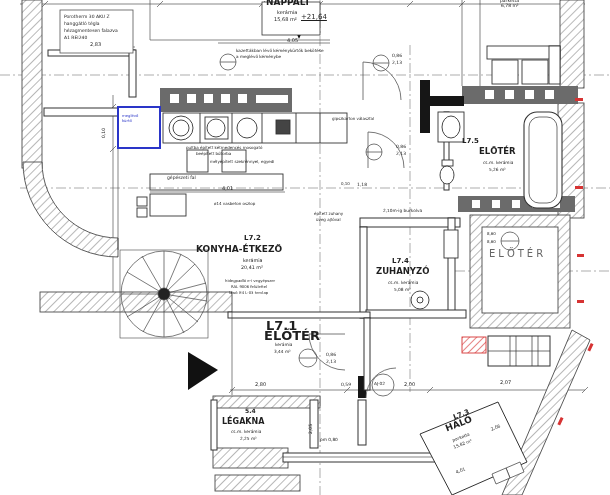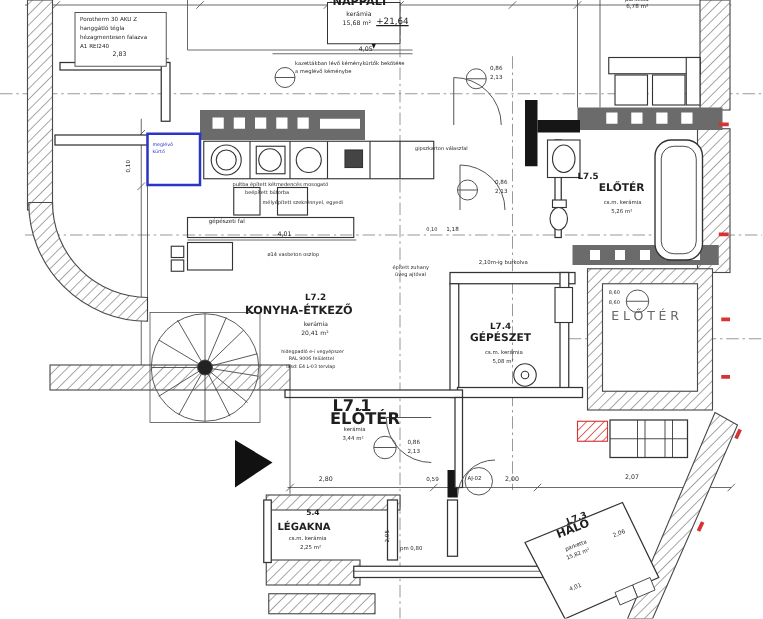--- a/index.html
+++ b/index.html
@@ -309,21 +309,21 @@
 <div class="t" style="left:231px;top:285px;font-size:3.8px;">RAL 9006 felülettel</div>
 <div class="t" style="left:229px;top:291px;font-size:3.8px;">lásd: E4 L-03 tervlap</div>
 
 <div class="t" style="left:314px;top:212px;font-size:4px;">épített zuhany</div>
 <div class="t" style="left:316px;top:218px;font-size:4px;">üveg ajtóval</div>
 <div class="t" style="left:383px;top:209px;font-size:4.3px;">2,10m-ig burkolva</div>
 <div class="t" style="left:341px;top:182px;font-size:4px;">0,10</div>
 <div class="t" style="left:357px;top:182px;font-size:4.5px;">1,18</div>
 
 <div class="t b" style="left:392px;top:257px;font-size:7px;">L7.4</div>
-<div class="t b" style="left:376px;top:267px;font-size:8.5px;">GÉPÉSZET</div>
+<div class="t b" style="left:376px;top:267px;font-size:8.5px;">ZUHANYZÓ</div>
 <div class="t" style="left:388px;top:281px;font-size:4.3px;">cs.m. kerámia</div>
 <div class="t" style="left:394px;top:288px;font-size:4.3px;">5,08 m²</div>
 
 <div class="t b" style="left:462px;top:137px;font-size:7px;">L7.5</div>
 <div class="t b" style="left:479px;top:147px;font-size:8.5px;">ELŐTÉR</div>
 <div class="t" style="left:483px;top:161px;font-size:4.3px;">cs.m. kerámia</div>
 <div class="t" style="left:489px;top:168px;font-size:4.3px;">5,26 m²</div>
 
 <div class="t gray sp" style="left:489px;top:248px;font-size:10px;">ELŐTÉR</div>
 <div class="t" style="left:487px;top:232px;font-size:4px;">8,60</div>

